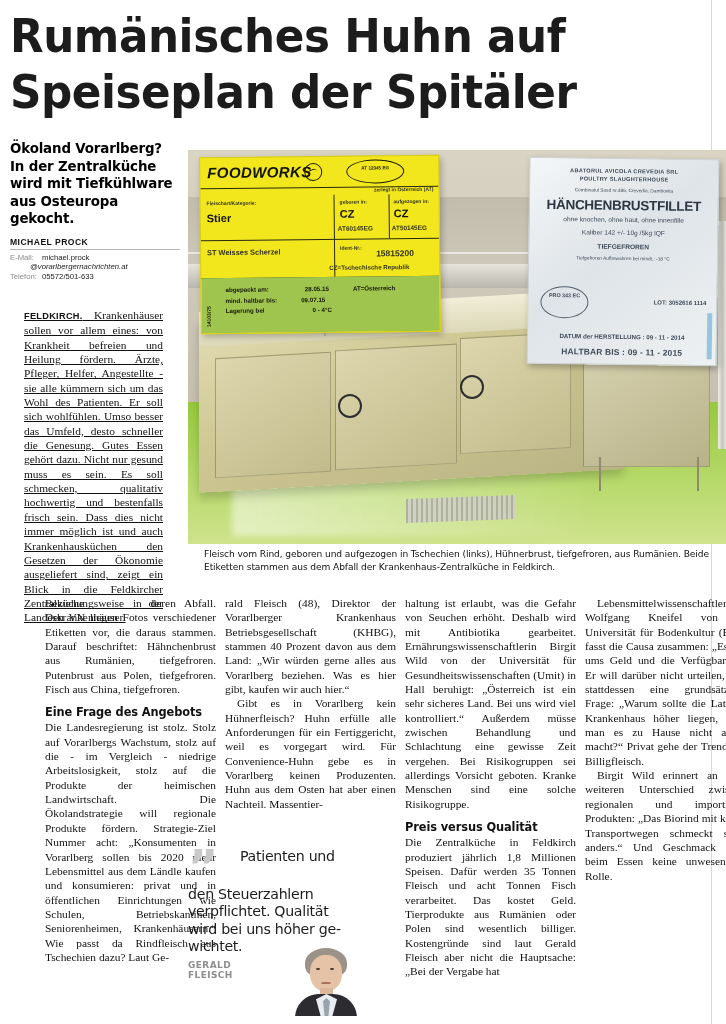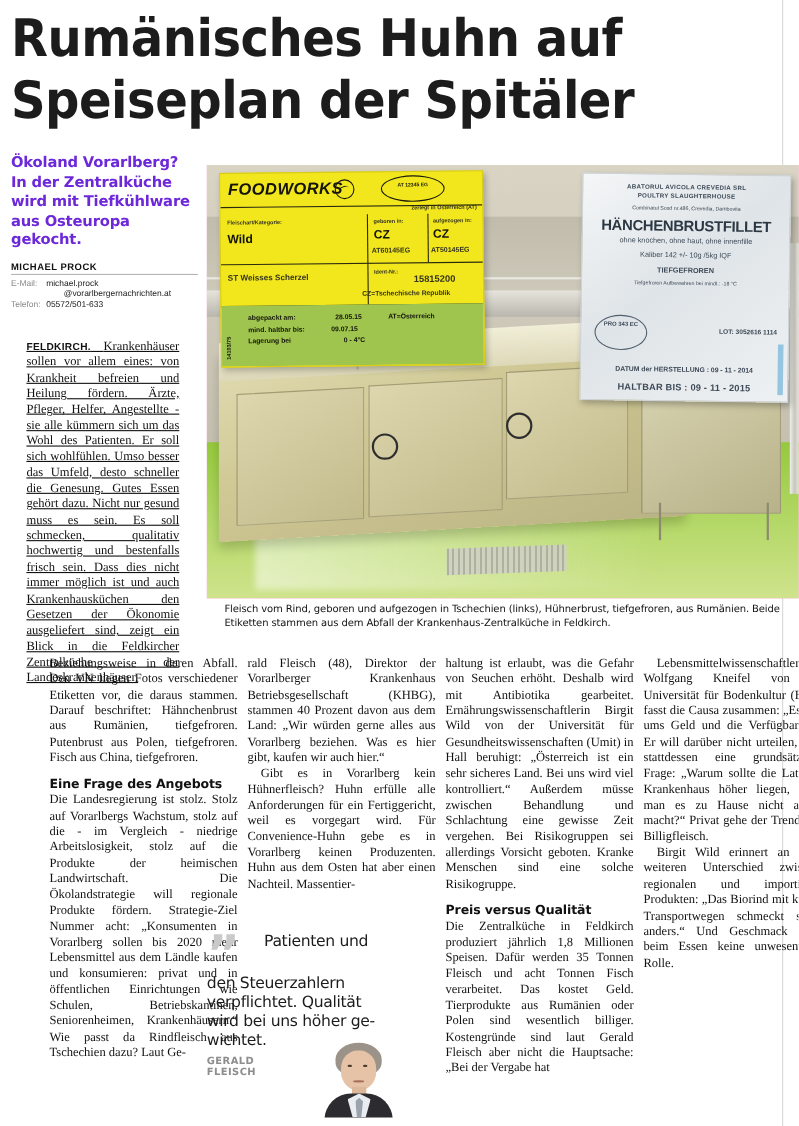--- a/index.html
+++ b/index.html
@@ -22,33 +22,33 @@
   }
   .hl1{position:absolute;left:10px;top:10px;font-size:47px;line-height:52px;
        transform:scaleX(.93);transform-origin:left top;white-space:nowrap;}
   .hl2{position:absolute;left:10px;top:66px;font-size:47px;line-height:52px;
        transform:scaleX(.93);transform-origin:left top;white-space:nowrap;}
 
   
   .deck{
     position:absolute;left:10px;top:140px;width:166px;
     font-family:"DejaVu Sans",sans-serif;font-weight:bold;
-    font-size:13.4px;line-height:17.5px;color:#6d28d9;
+    font-size:13.4px;line-height:17.5px;color:#000000;
     letter-spacing:-0.15px;
   }
 
   
   .byline{position:absolute;left:10px;top:237px;width:170px;
     font-family:"Liberation Sans",sans-serif;}
   .byline-name{font-size:8.6px;font-weight:bold;letter-spacing:.45px;color:#111;}
   .byline-sep{height:1px;background:#b5b5b5;margin:2px 0 2.5px 0;}
   .byline-row{display:flex;font-size:7.7px;line-height:9.6px;color:#333;}
   .byline-k{width:32px;color:#8a8a8a;flex:none;}
   .byline-v{color:#222;}
-  .byline-v.indent{margin-left:48px;}
+  .byline-v.indent{margin-left:20px;font-style:italic;}
 
   
   .photo{position:absolute;left:188px;top:150px;width:544px;height:394px;overflow:hidden;background:#f9a8d4;}
   .kitchen{position:absolute;inset:0;}
   .k-floor{position:absolute;left:0;bottom:0;width:100%;height:36%;
     background:linear-gradient(#95c93d,#b6d96a 55%,#cfe38c);}
   .k-floor-sheen{position:absolute;left:8%;bottom:2%;width:68%;height:16%;
     background:linear-gradient(90deg,rgba(255,255,255,.5),rgba(255,255,255,0));
     filter:blur(3px);}
   .k-wall{position:absolute;left:0;top:0;width:100%;height:66%;
@@ -258,21 +258,21 @@
         <div class="ly-swirl"></div>
         <div class="ly-oval">AT 12345 EG</div>
       </div>
       <div class="ly-approved tiny">zerlegt in Österreich (AT)</div>
       <div class="ly-grid">
         <div class="ly-v1"></div>
         <div class="ly-v2"></div>
         <div class="ly-h1"></div>
         <div class="ly-h2"></div>
         <div class="cell tiny" style="left:6px;top:4px;">Fleischart/Kategorie:</div>
-        <div class="cell midv" style="left:6px;top:16px;">Wild</div>
+        <div class="cell midv" style="left:6px;top:16px;">Stier</div>
         <div class="cell tiny" style="left:6px;top:54px;font-size:7.4px;">ST Weisses Scherzel</div>
         <div class="cell tiny" style="left:139px;top:4px;">geboren in:</div>
         <div class="cell midv" style="left:139px;top:13px;">CZ</div>
         <div class="cell tiny" style="left:137px;top:31px;font-size:6.4px;">AT60145EG</div>
         <div class="cell tiny" style="left:193px;top:4px;">aufgezogen in:</div>
         <div class="cell midv" style="left:193px;top:13px;">CZ</div>
         <div class="cell tiny" style="left:191px;top:31px;font-size:6.4px;">AT50145EG</div>
         <div class="cell tiny" style="left:139px;top:50px;">Ident-Nr.:</div>
         <div class="cell tiny" style="left:175px;top:56px;font-size:8.5px;">15815200</div>
         <div class="cell tiny" style="left:128px;top:70px;font-size:6.2px;">CZ=Tschechische Republik</div>

